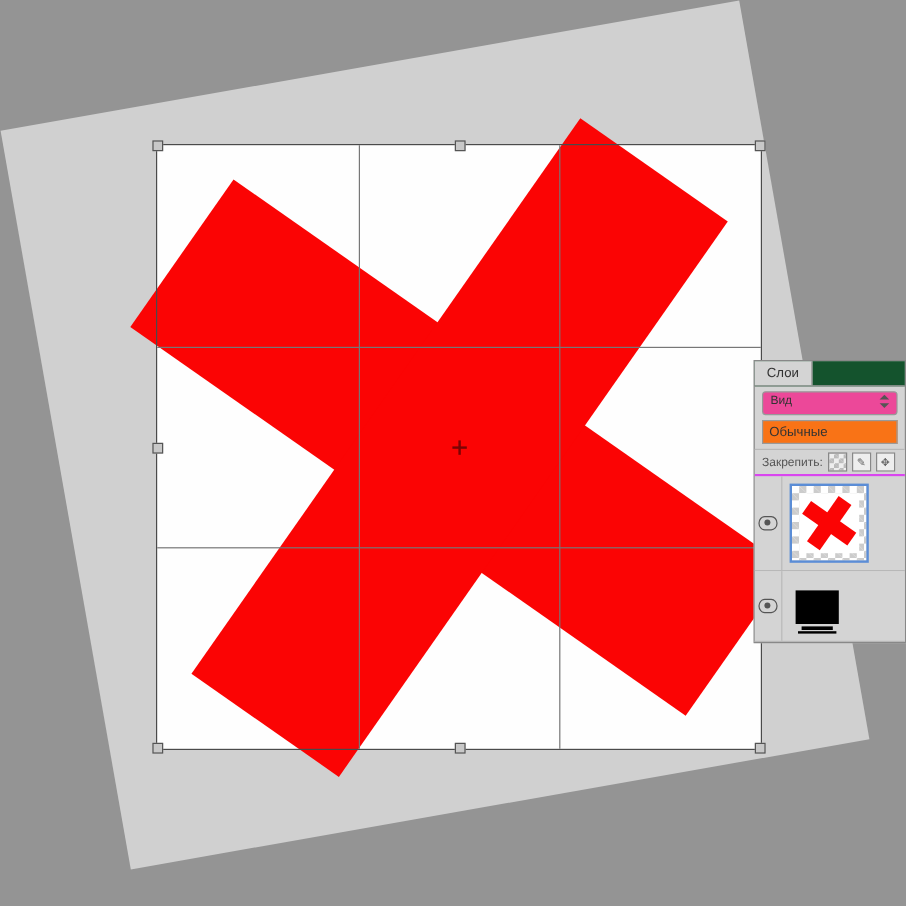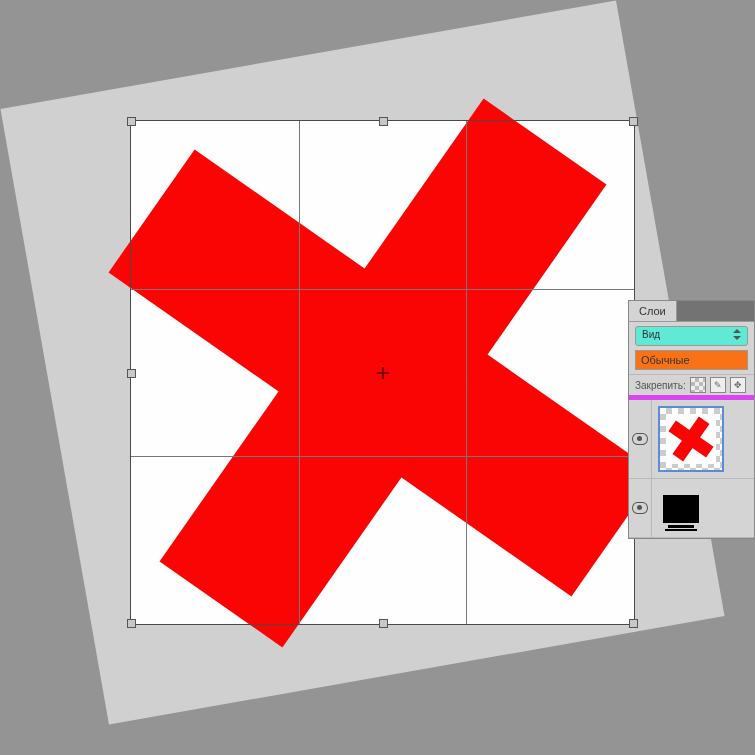--- a/index.html
+++ b/index.html
@@ -32,37 +32,37 @@
   .h-t{left:50%;top:-4px;margin-left:-4px;} .h-b{left:50%;bottom:-4px;margin-left:-4px;}
   .h-l{left:-4px;top:50%;margin-top:-4px;} .h-r{right:-4px;top:50%;margin-top:-4px;}
   .pivot{position:absolute;left:50%;top:50%;width:12px;height:12px;margin:-6px 0 0 -6px;
          pointer-events:auto;}
   .pivot:before,.pivot:after{content:"";position:absolute;background:#7a0404;}
   .pivot:before{left:5px;top:0;width:2px;height:12px;}
   .pivot:after{top:5px;left:0;height:2px;width:12px;}
   
   .panel{position:absolute;right:0;top:300px;width:125px;background:#d4d4d4;
          border:1px solid #888;font-size:11px;color:#333;}
-  .tab-row{height:20px;background:#737373;border-bottom:1px solid #999;position:relative;}
+  .tab-row{height:20px;background:#14532d;border-bottom:1px solid #999;position:relative;}
   .tab{display:inline-block;height:20px;line-height:20px;padding:0 10px;background:#d4d4d4;
        border-right:1px solid #999;font-size:11px;}
   .row{display:flex;align-items:center;padding:4px 6px;gap:6px;}
-  .select{flex:1;height:18px;background:#5eead4;border:1px solid #999;border-radius:3px;
+  .select{flex:1;height:18px;background:#ec4899;border:1px solid #999;border-radius:3px;
           position:relative;font-size:10px;line-height:16px;padding-left:6px;}
   .select:after{content:"";position:absolute;right:6px;top:4px;width:0;height:0;
                 border-left:4px solid transparent;border-right:4px solid transparent;
                 border-top:4px solid #555;}
   .select.double:after{border-top:none;border-bottom:4px solid #555;top:2px;}
   .select.double:before{content:"";position:absolute;right:6px;top:9px;width:0;height:0;
                 border-left:4px solid transparent;border-right:4px solid transparent;
                 border-top:4px solid #555;}
   .text-input{flex:1;height:18px;background:#f97316;border:1px solid #999;font-size:11px;
               line-height:18px;padding-left:5px;}
   .lock-row{display:flex;align-items:center;height:20px;padding:0 6px;gap:4px;
-            background:#d4d4d4;border-top:1px solid #b8b8b8;border-bottom:5px solid #d946ef;}
+            background:#d4d4d4;border-top:1px solid #b8b8b8;border-bottom:2px solid #d946ef;}
   .lock-row span{font-size:10px;color:#555;}
   .mini-ico{width:14px;height:14px;border:1px solid #888;background:#eee;position:relative;font-size:9px;line-height:14px;text-align:center;color:#666;}
   .mini-ico.checker{background:
      linear-gradient(45deg,#bbb 25%,transparent 25%,transparent 75%,#bbb 75%),
      linear-gradient(45deg,#bbb 25%,#eee 25%,#eee 75%,#bbb 75%);
      background-size:8px 8px;background-position:0 0,4px 4px;}
   
   .layer-row{display:flex;align-items:center;border-bottom:1px solid #b8b8b8;background:#d4d4d4;}
   .eye-col{width:22px;display:flex;align-items:center;justify-content:center;align-self:stretch;border-right:1px solid #b8b8b8;}
   .eye{width:14px;height:10px;border:1px solid #555;border-radius:60% 60% 60% 60%/90% 90% 90% 90%;

